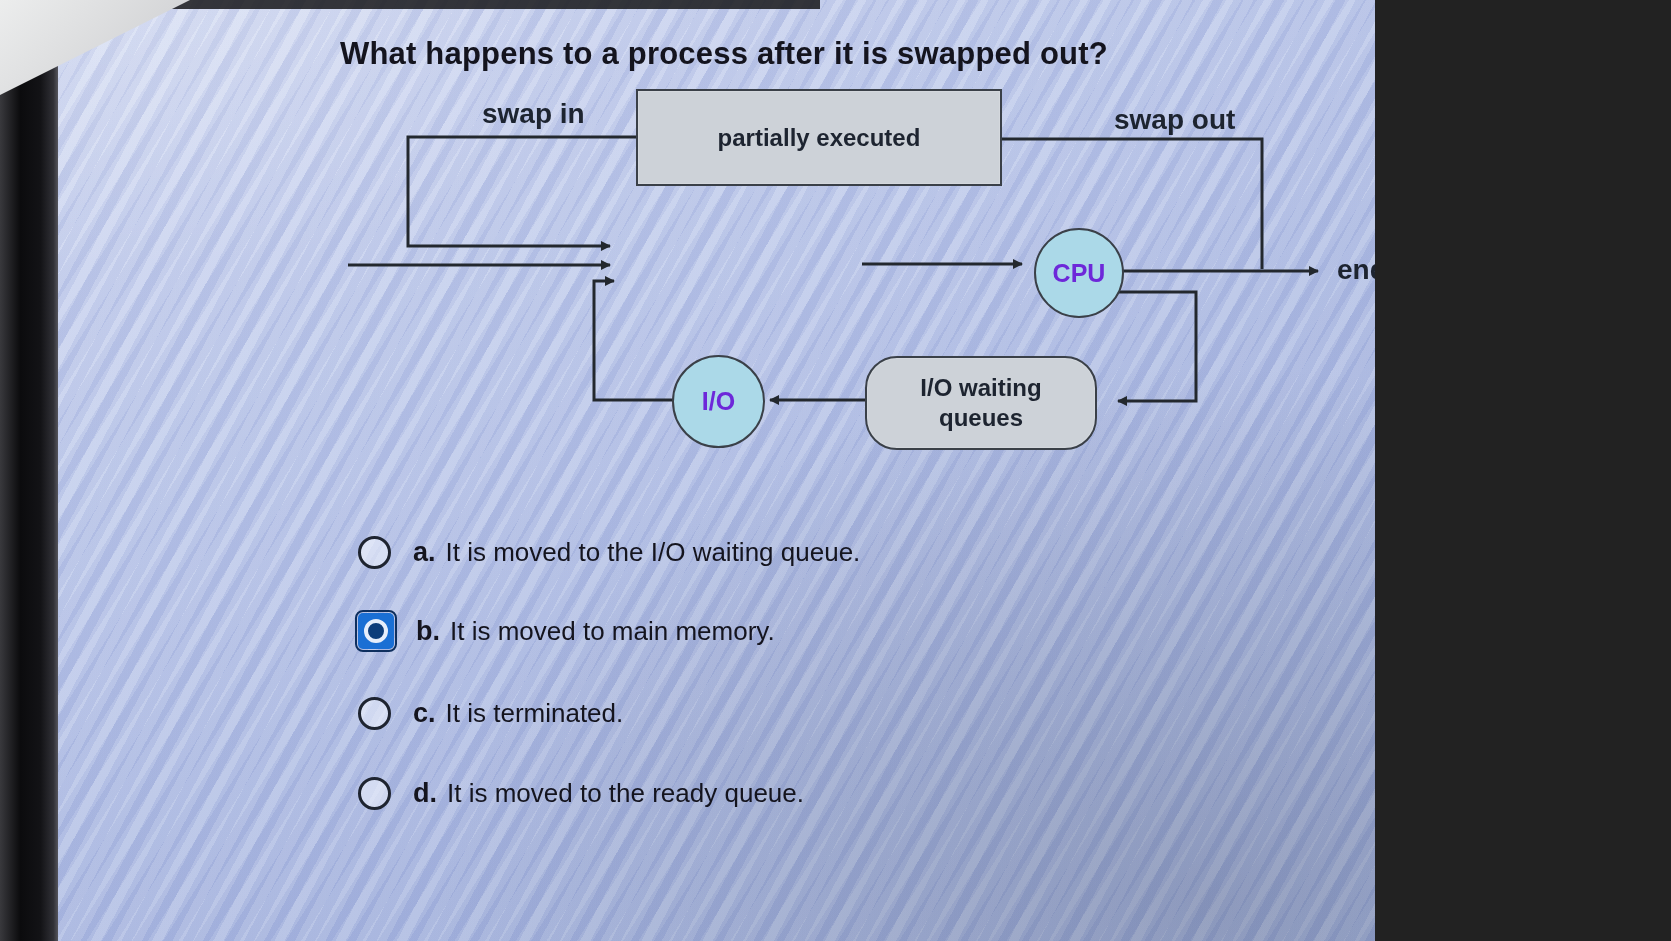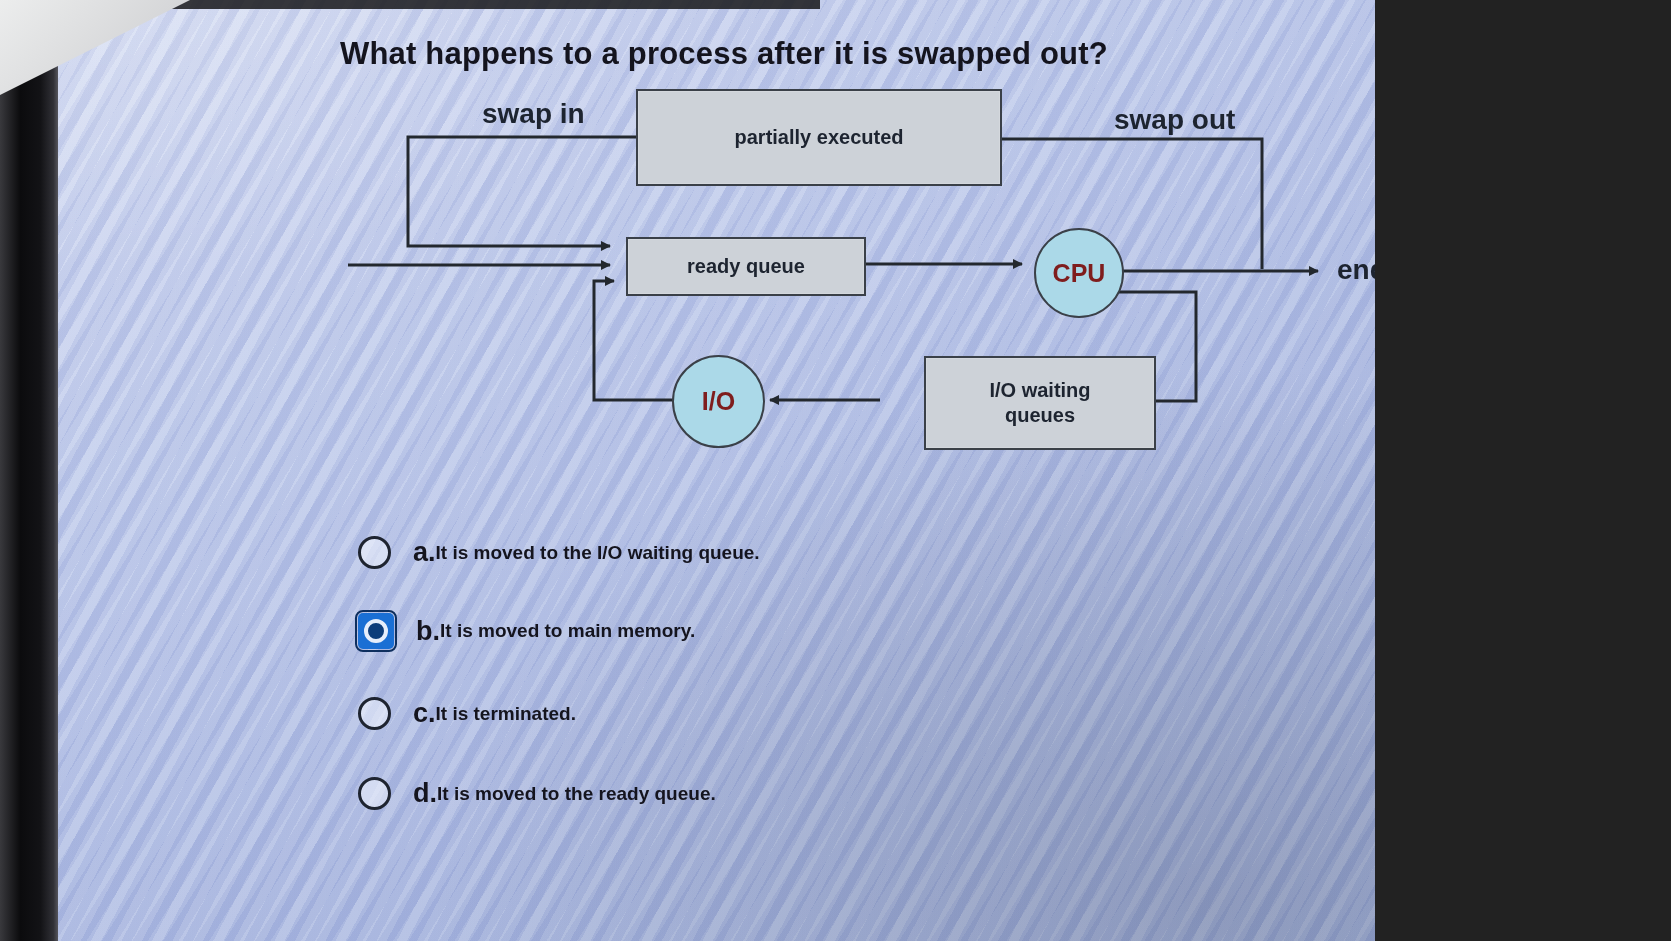--- a/index.html
+++ b/index.html
@@ -27,45 +27,45 @@
     clip-path:polygon(0 0,100% 0,0 100%);}
   .top-bar{position:absolute;left:30px;top:0;width:790px;height:9px;background:#17171a;opacity:.85;z-index:9;}
 
   
   .title{position:absolute;left:340px;top:36px;z-index:2;
     font-size:31px;font-weight:700;color:#14141e;letter-spacing:.2px;}
 
   
   .diagram-svg{position:absolute;left:0;top:0;width:1671px;height:941px;z-index:2;pointer-events:none;}
   .node-box{position:absolute;z-index:3;display:flex;flex-direction:column;align-items:center;justify-content:center;
-    background:#cdd2d8;border:2.5px solid #3a4048;color:#1d2430;font-weight:700;font-size:20px;line-height:1.25;text-align:center;
+    background:#cdd2d8;border:2.5px solid #3a4048;color:#1d2430;font-weight:700;font-size:24px;line-height:1.25;text-align:center;
     box-shadow:0 0 0 1px rgba(255,255,255,0.15) inset;}
   .node-circle{position:absolute;z-index:3;display:flex;align-items:center;justify-content:center;
-    background:#abd9e8;border:2.5px solid #3a4048;border-radius:50%;color:#7f1d1d;font-weight:700;font-size:25px;}
+    background:#abd9e8;border:2.5px solid #3a4048;border-radius:50%;color:#6d28d9;font-weight:700;font-size:25px;}
   .flow-label{position:absolute;z-index:3;font-size:28px;font-weight:700;color:#1d2430;}
 
   #box-swapped{left:636px;top:89px;width:362px;height:93px;}
   #box-ready{left:626px;top:237px;width:236px;height:55px;}
-  #box-iowait{left:924px;top:356px;width:228px;height:90px;}
+  #box-iowait{left:865px;top:356px;width:228px;height:90px;border-radius:32px;}
   #circle-cpu{left:1034px;top:228px;width:86px;height:86px;}
   #circle-io{left:672px;top:355px;width:89px;height:89px;}
   #label-swapin{left:482px;top:98px;}
   #label-swapout{left:1114px;top:104px;}
   #label-end{left:1337px;top:254px;}
 
   
   .option-row{position:absolute;left:358px;z-index:2;display:flex;align-items:center;cursor:default;}
   .radio{width:27px;height:27px;border:3.5px solid #1e2430;border-radius:50%;
     background:rgba(242,246,255,0.55);flex:0 0 auto;}
   .radio-selected{width:36px;height:36px;border-radius:5px;background:#1a6fd4;
     outline:2.5px solid #0e2f5e;outline-offset:1px;
     display:flex;align-items:center;justify-content:center;flex:0 0 auto;}
   .radio-selected .inner{width:16px;height:16px;border-radius:50%;border:4px solid #e6eefb;background:#0d3d7a;}
   .opt-letter{font-size:27px;font-weight:700;color:#14141e;margin-left:22px;}
-  .opt-text{font-size:19px;font-weight:700;color:#14141e;}
+  .opt-text{font-size:26px;font-weight:400;color:#14141e;margin-left:10px;}
   #row-a{top:536px;} #row-b{top:613px;} #row-c{top:697px;} #row-d{top:777px;}
 
   .cursor{position:absolute;left:1494px;top:710px;z-index:12;}
 </style>
 </head>
 <body>
 
 <div class="screen">
   <div class="moire"></div>
   <div class="vignette"></div>
@@ -85,23 +85,20 @@
       <path d="M1121 271 H1318" marker-end="url(#arrow)"></path>
       <path d="M998 139 H1262 V269"></path>
       <path d="M1114 292 H1196 V401 H1118" marker-end="url(#arrow)"></path>
       <path d="M880 400 H770" marker-end="url(#arrow)"></path>
       <path d="M674 400 H594 V281 H614" marker-end="url(#arrow)"></path>
     </g>
   </svg>
 
   <div class="node-box" id="box-swapped">
     <span>partially executed</span>
-  </div>
-  <div class="node-box" id="box-ready">
-    <span>ready queue</span>
   </div>
   <div class="node-circle" id="circle-cpu">
     <span>CPU</span>
   </div>
   <div class="node-circle" id="circle-io">
     <span>I/O</span>
   </div>
   <div class="node-box" id="box-iowait">
     <span>I/O waiting</span>
     <span>queues</span>

